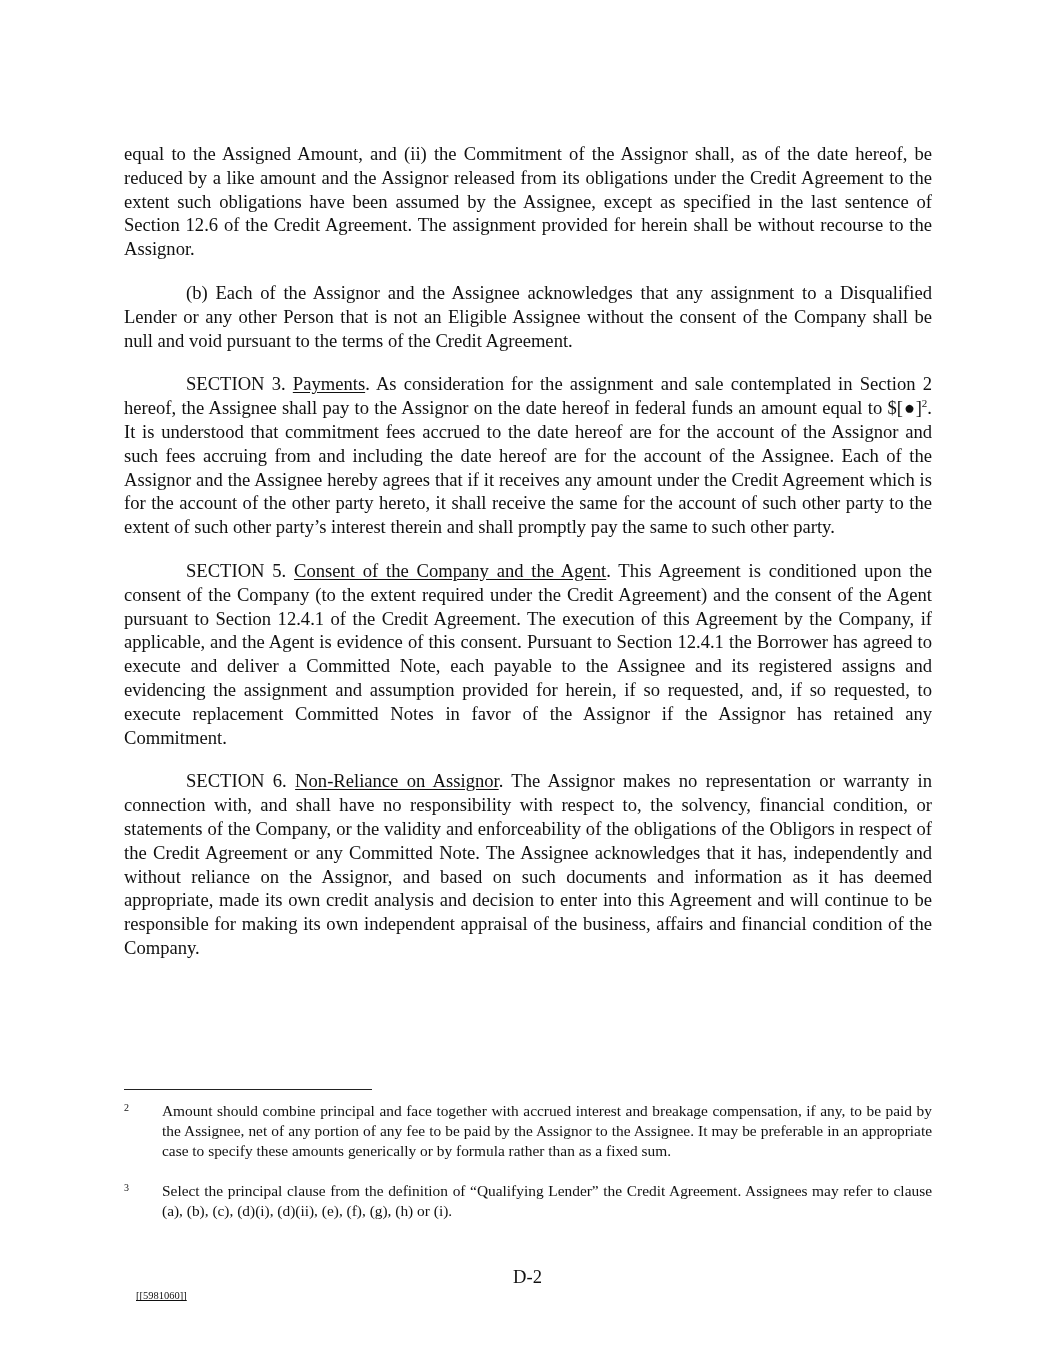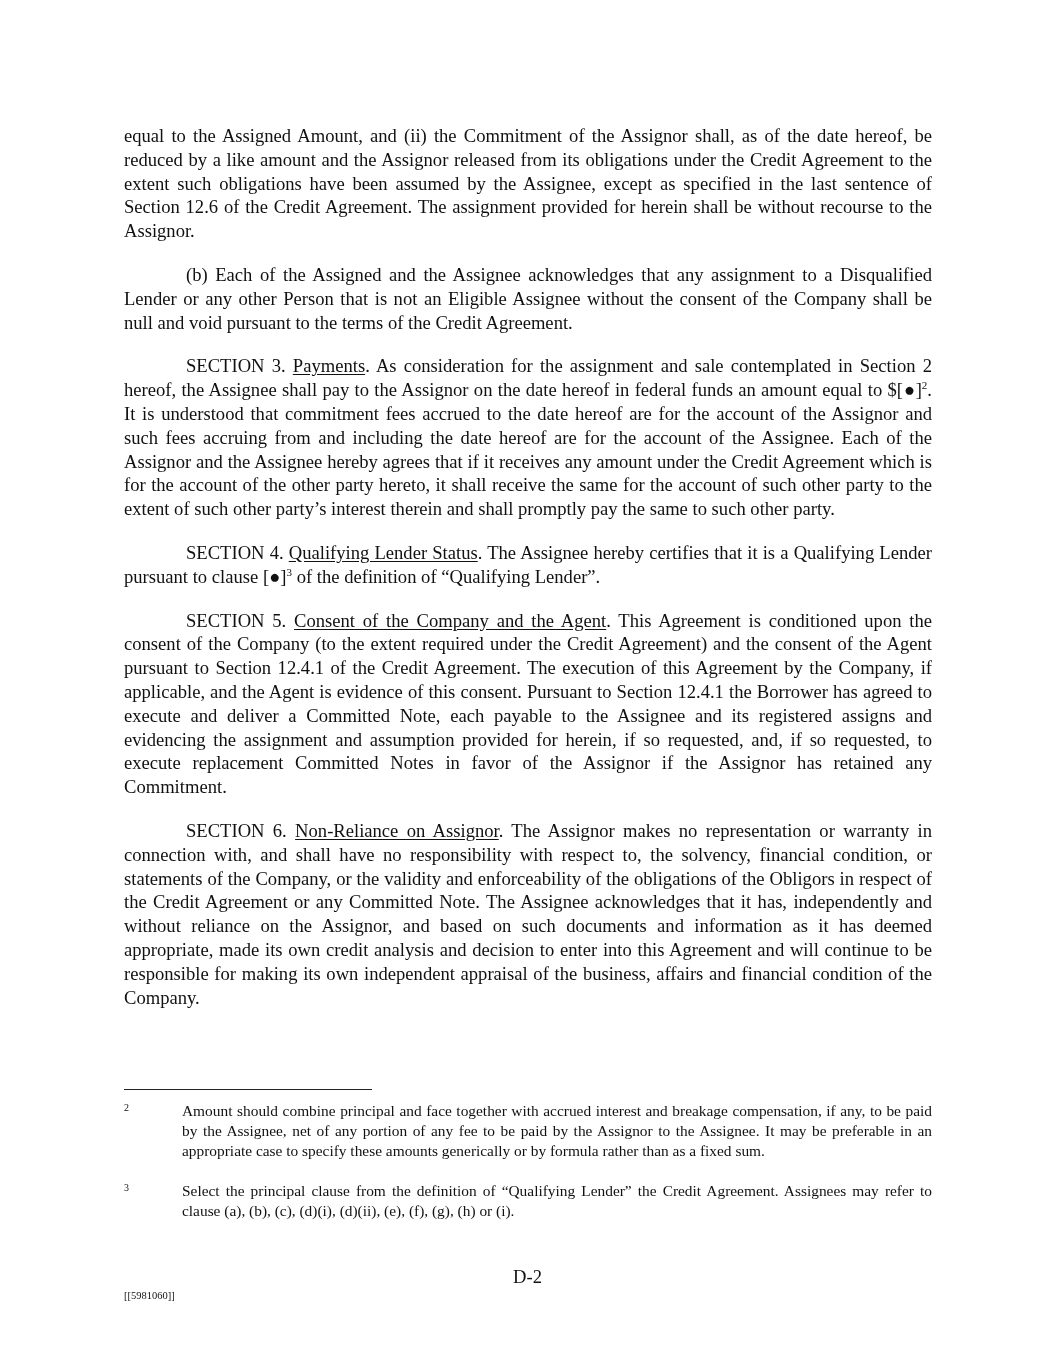--- a/index.html
+++ b/index.html
@@ -1,40 +1,39 @@
 <!DOCTYPE html>
 <html><head>
 <meta charset="utf-8">
 <style>
   html, body { margin: 0; padding: 0; background: #ffffff; }
   body { width: 1055px; height: 1365px; position: relative; overflow: hidden;
          font-family: "Liberation Serif", "DejaVu Serif", serif; color: #111; }
   .page { position: absolute; left: 124px; top: 124px; width: 808px; }
-  p.para { margin: 0 0 20px 0; font-size: 18.6px; line-height: 23.8px; text-align: justify; text-align-last: left; }
+  p.para { margin: 18px 0 20px 0; font-size: 18.6px; line-height: 23.8px; text-align: justify; text-align-last: left; }
   p.indent { text-indent: 62px; }
   u { text-underline-offset: 2px; }
   sup { font-size: 11px; line-height: 0; vertical-align: 7px; }
   .fn-rule { position: absolute; left: 124px; top: 1089px; width: 248px; border-top: 1.2px solid #222; }
   .footnotes { position: absolute; left: 124px; top: 1101px; width: 808px; }
   .fn { display: flex; margin-bottom: 20px; font-size: 15.4px; line-height: 20px; }
   .fn-num { width: 38px; flex: none; font-size: 10px; line-height: 14px; }
-  .fn-text { flex: 1; text-align: justify; text-align-last: left; margin-left: 20px; }
+  .fn-text { flex: 1; text-align: justify; text-align-last: left; }
   .page-num { position: absolute; top: 1266px; left: 0; width: 1055px; text-align: center; font-size: 18.6px; }
-  .doc-id { position: absolute; left: 124px; top: 1290px; font-size: 10.5px; }
+  .doc-id { position: absolute; left: 136px; top: 1290px; font-size: 10.5px; text-decoration: underline; }
 </style>
 </head>
 <body>
 
 <div class="page">
   <p class="para">equal to the Assigned Amount, and (ii) the Commitment of the Assignor shall, as of the date hereof, be reduced by a like amount and the Assignor released from its obligations under the Credit Agreement to the extent such obligations have been assumed by the Assignee, except as specified in the last sentence of Section 12.6 of the Credit Agreement. The assignment provided for herein shall be without recourse to the Assignor.</p>
-  <p class="para indent">(b) Each of the Assigned and the Assignee acknowledges that any assignment to a Disqualified Lender or any other Person that is not an Eligible Assignee without the consent of the Company shall be null and void pursuant to the terms of the Credit Agreement.</p>
+  <p class="para indent">(b) Each of the Assignor and the Assignee acknowledges that any assignment to a Disqualified Lender or any other Person that is not an Eligible Assignee without the consent of the Company shall be null and void pursuant to the terms of the Credit Agreement.</p>
 
   <p class="para indent"><span>SECTION 3.</span> <u>Payments</u><span>. As consideration for the assignment and sale contemplated in Section 2 hereof, the Assignee shall pay to the Assignor on the date hereof in federal funds an amount equal to $[●]</span><sup>2</sup><span>. It is understood that commitment fees accrued to the date hereof are for the account of the Assignor and such fees accruing from and including the date hereof are for the account of the Assignee. Each of the Assignor and the Assignee hereby agrees that if it receives any amount under the Credit Agreement which is for the account of the other party hereto, it shall receive the same for the account of such other party to the extent of such other party’s interest therein and shall promptly pay the same to such other party.</span></p>
 
-  <p class="para indent"><span>SECTION 4.</span> <u>Qualifying Lender Status</u><span>. The Assignee hereby certifies that it is a Qualifying Lender pursuant to clause [●]</span><sup>3</sup><span> of the definition of “Qualifying Lender”.</span></p>
 
   <p class="para indent"><span>SECTION 5.</span> <u>Consent of the Company and the Agent</u><span>. This Agreement is conditioned upon the consent of the Company (to the extent required under the Credit Agreement) and the consent of the Agent pursuant to Section 12.4.1 of the Credit Agreement. The execution of this Agreement by the Company, if applicable, and the Agent is evidence of this consent. Pursuant to Section 12.4.1 the Borrower has agreed to execute and deliver a Committed Note, each payable to the Assignee and its registered assigns and evidencing the assignment and assumption provided for herein, if so requested, and, if so requested, to execute replacement Committed Notes in favor of the Assignor if the Assignor has retained any Commitment.</span></p>
 
   <p class="para indent"><span>SECTION 6.</span> <u>Non-Reliance on Assignor</u><span>. The Assignor makes no representation or warranty in connection with, and shall have no responsibility with respect to, the solvency, financial condition, or statements of the Company, or the validity and enforceability of the obligations of the Obligors in respect of the Credit Agreement or any Committed Note. The Assignee acknowledges that it has, independently and without reliance on the Assignor, and based on such documents and information as it has deemed appropriate, made its own credit analysis and decision to enter into this Agreement and will continue to be responsible for making its own independent appraisal of the business, affairs and financial condition of the Company.</span></p>
 </div>
 
 <div class="fn-rule"></div>
 
 <div class="footnotes">
   <div class="fn">

